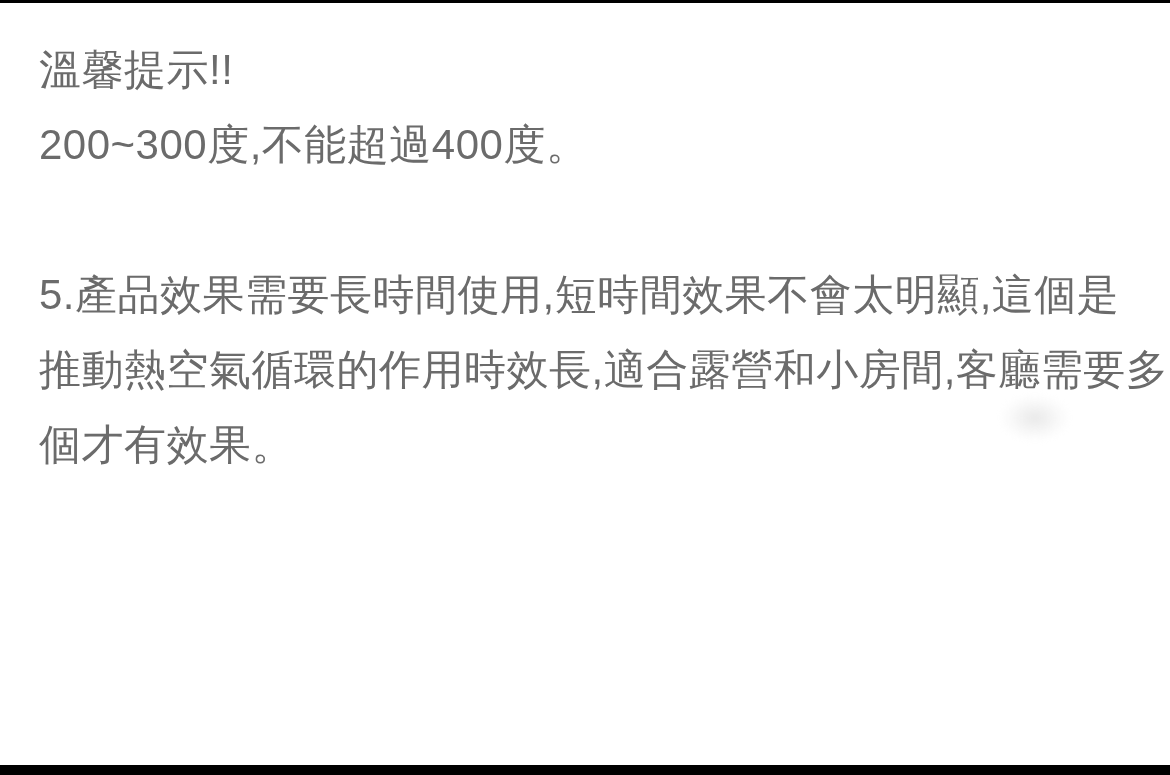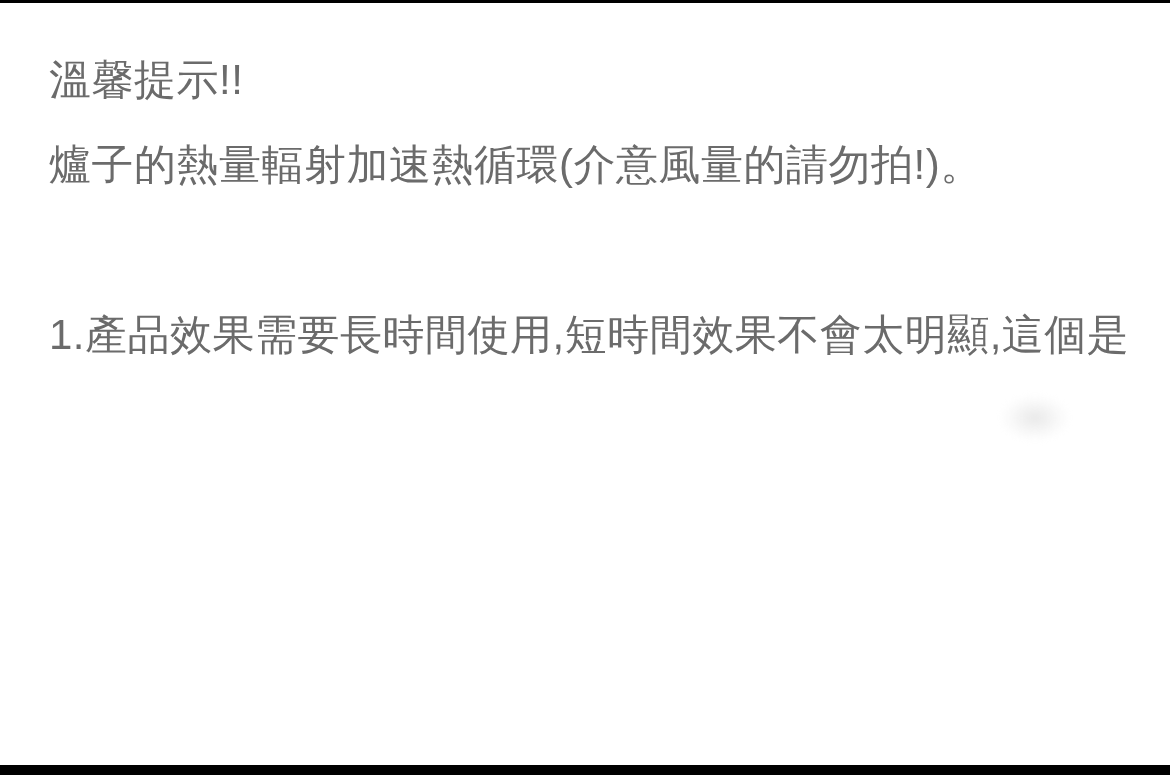--- a/index.html
+++ b/index.html
@@ -30,21 +30,21 @@
     height: 10px;
     background: var(--bottom-bar, #000000);
   }
   .content {
     position: absolute;
     top: 30px;
     left: 35px;
     right: 25px;
   }
   .line {
-    margin: 14px;
+    margin: 4px;
     font-size: 42px;
     line-height: 71px;
     min-height: 71px;
     font-weight: 500;
     color: var(--text, #6b6b6b);
     letter-spacing: 0.5px;
     white-space: nowrap;
   }
   .smudge {
     position: absolute;
@@ -58,20 +58,22 @@
     pointer-events: none;
   }
 </style>
 </head>
 <body style="--bg: #ffffff; --text: #6b6b6b; --top-bar: #000000; --bottom-bar: #000000;">
 
 <div class="edge-bar top"></div>
 
 <div class="content">
   <p class="line">溫馨提示!!</p>
-  <p class="line">爐子的熱量輻射加速熱循環(介意風量的請勿拍!)。</p>
+  <p class="line">200~300度,不能超過400度。</p>
   <p class="line"></p>
-  <p class="line">1.產品效果需要長時間使用,短時間效果不會太明顯,這個是</p>
+  <p class="line">5.產品效果需要長時間使用,短時間效果不會太明顯,這個是</p>
+  <p class="line">推動熱空氣循環的作用時效長,適合露營和小房間,客廳需要多</p>
+  <p class="line">個才有效果。</p>
 </div>
 
 <div class="smudge"></div>
 
 <div class="edge-bar bottom"></div>
 
 </body></html>

